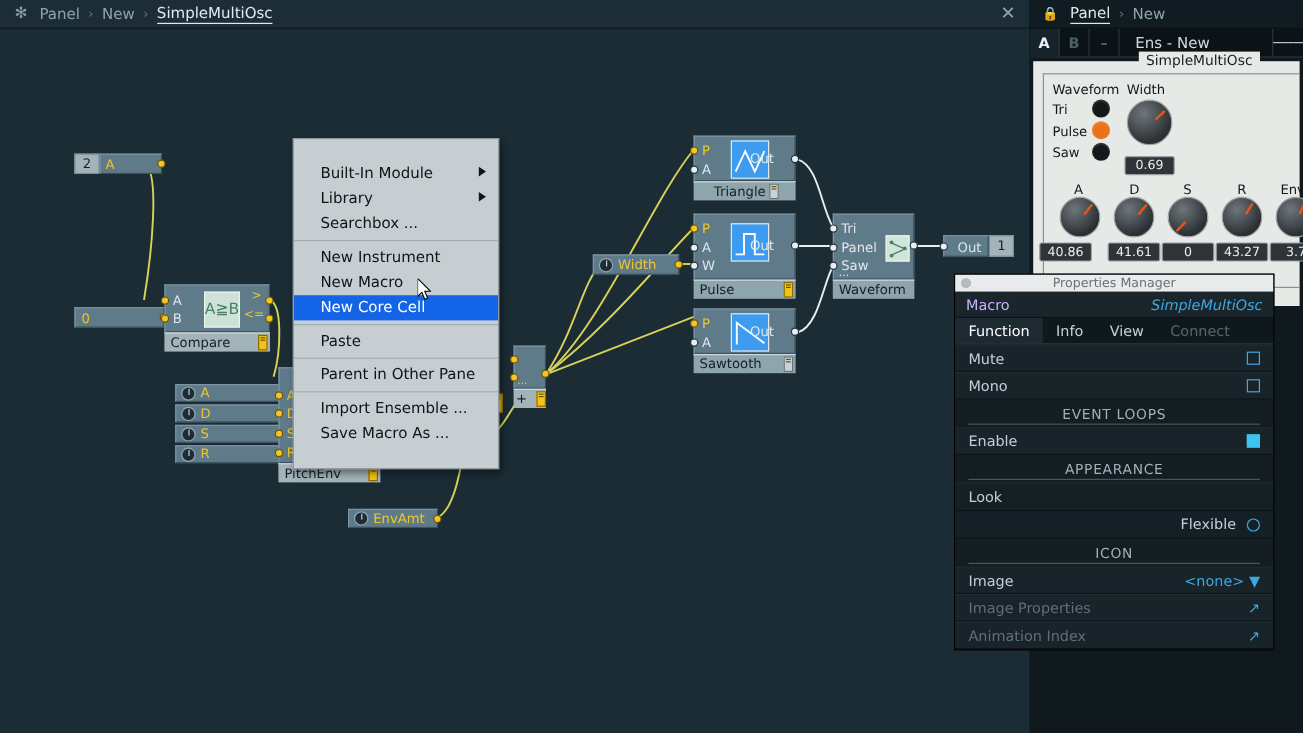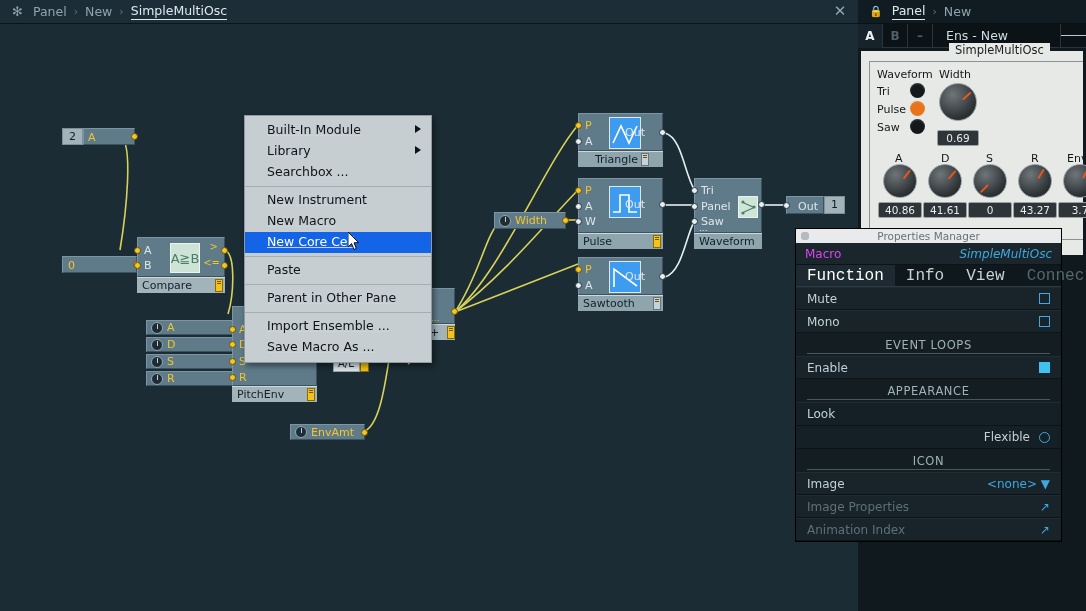--- a/index.html
+++ b/index.html
@@ -48,23 +48,23 @@
   .hdl{ position:absolute; width:9px; background:#f3c319; border:1px solid #8a6c00;
      color:#3a2d00; font-size:8px; text-align:center; line-height:1; }
   .hdl.grey{ background:#c7d1d6; border-color:#66757d; }
   .hdl i{ display:block; border-top:1px solid #6b5400; margin:1px 1px 0 1px; height:0;}
   .knobmini{ width:12px; height:12px; border-radius:50%; background:#202c33;
      border:1px solid #8fa8b3; position:relative; }
   .knobmini::after{ content:""; position:absolute; left:5px; top:1px;
      width:1px; height:5px; background:#c3d0d7; }
 
   
-  #ctxmenu{ position:absolute; left:244px; top:91px; width:188px;
+  #ctxmenu{ position:absolute; left:244px; top:91px; width:172px;
     background:#c6ced2; border:1px solid #8e9a9f;
-    box-shadow:2px 3px 6px rgba(0,0,0,.45); padding:4px 0;text-decoration:underline; }
+    box-shadow:2px 3px 6px rgba(0,0,0,.45); padding:18px 0; }
   #ctxmenu .mi{ padding:2px 12px 3px 22px; font-size:12.5px; color:#101418;
     font-family:"DejaVu Sans",sans-serif; position:relative; line-height:16px;
     white-space:nowrap; }
   #ctxmenu .mi.sel{ background:#1464e8; color:#fff; }
   #ctxmenu .mi .arrow{ position:absolute; right:10px; top:5px;
     width:0;height:0;border-left:6px solid #101418;
     border-top:4px solid transparent;border-bottom:4px solid transparent; }
   #ctxmenu .sepline{ height:1px; background:#a3adb2; margin:3px 0; }
   #cursor{ position:absolute; left:348px; top:208px; width:12px; height:19px; }
 
@@ -112,26 +112,26 @@
     background:#141d22; border:1px solid #000; }
   #pmTitle{ height:14px; background:#e8eaec; display:flex; align-items:center;
     position:relative; }
   #pmTitle .dot{ width:8px; height:8px; border-radius:50%; background:#b4bbc0;
     margin-left:5px; }
   #pmTitle span{ position:absolute; left:0; right:0; text-align:center;
     font-size:10.5px; color:#6a7276; }
   #pmRow1{ height:22px; background:#1b262c; display:flex; align-items:center;
     justify-content:space-between; padding:0 9px;
     border-bottom:1px solid #0b1317; }
-  #pmRow1 .l{ font-size:12px; color:#d946ef; }
+  #pmRow1 .l{ font-size:12px; color:#c4b5fd; }
   #pmRow1 .r{ font-size:12px; color:#3ea8df; font-style:italic; }
   #pmTabs{ height:22px; display:flex; background:#0f181d;
     border-bottom:1px solid #2a3941; }
   #pmTabs .tb{ padding:0 11px; display:flex; align-items:center;
-    font-size:16px; color:#c5d2d8;font-family:Liberation Mono, monospace; }
+    font-size:12px; color:#c5d2d8; }
   #pmTabs .tb.on{ background:#1d2a31; color:#fff; }
   #pmTabs .tb.dim{ color:#566870; }
   .sect{ height:23px; display:flex; align-items:center; justify-content:center;
     font-size:11.5px; color:#9fb1ba; letter-spacing:.6px; position:relative;
     background:#141d22; }
   .sect::after{ content:""; position:absolute; left:11px; right:11px; bottom:2px;
     height:1px; background:#46585f; }
   .prow{ height:23px; display:flex; align-items:center;
     justify-content:space-between; padding:0 11px; font-size:12px;
     color:#c2d0d7; border-top:1px solid #202c32; border-bottom:1px solid #0c1418;
@@ -504,21 +504,21 @@
 
     <span class="bigknob" style="left:78px; top:32px; width:38px; height:38px;">
       <span class="pt" style="left:18px; top:3px; transform:rotate(48deg); transform-origin:1px 16px;"></span>
     </span>
     <span class="numbox" style="left:76px; top:79px; width:42px;">0.69</span>
 
     <span class="platelbl" style="left:34px; top:101px;">A</span>
     <span class="bigknob" style="left:22px; top:113px;">
         <span class="pt" style="transform:rotate(38deg);"></span>
       </span>
-    <span class="numbox" style="left:17px; top:151px; width:44px;">40.86</span>
+    <span class="numbox" style="left:5px; top:151px; width:44px;">40.86</span>
 
     <span class="platelbl" style="left:80px; top:101px;">D</span>
     <span class="bigknob" style="left:67px; top:113px;">
         <span class="pt" style="transform:rotate(40deg);"></span>
       </span>
     <span class="numbox" style="left:62px; top:151px; width:44px;">41.61</span>
 
     <span class="platelbl" style="left:125px; top:101px;">S</span>
     <span class="bigknob" style="left:112px; top:113px;">
         <span class="pt" style="transform:rotate(-135deg);"></span>

